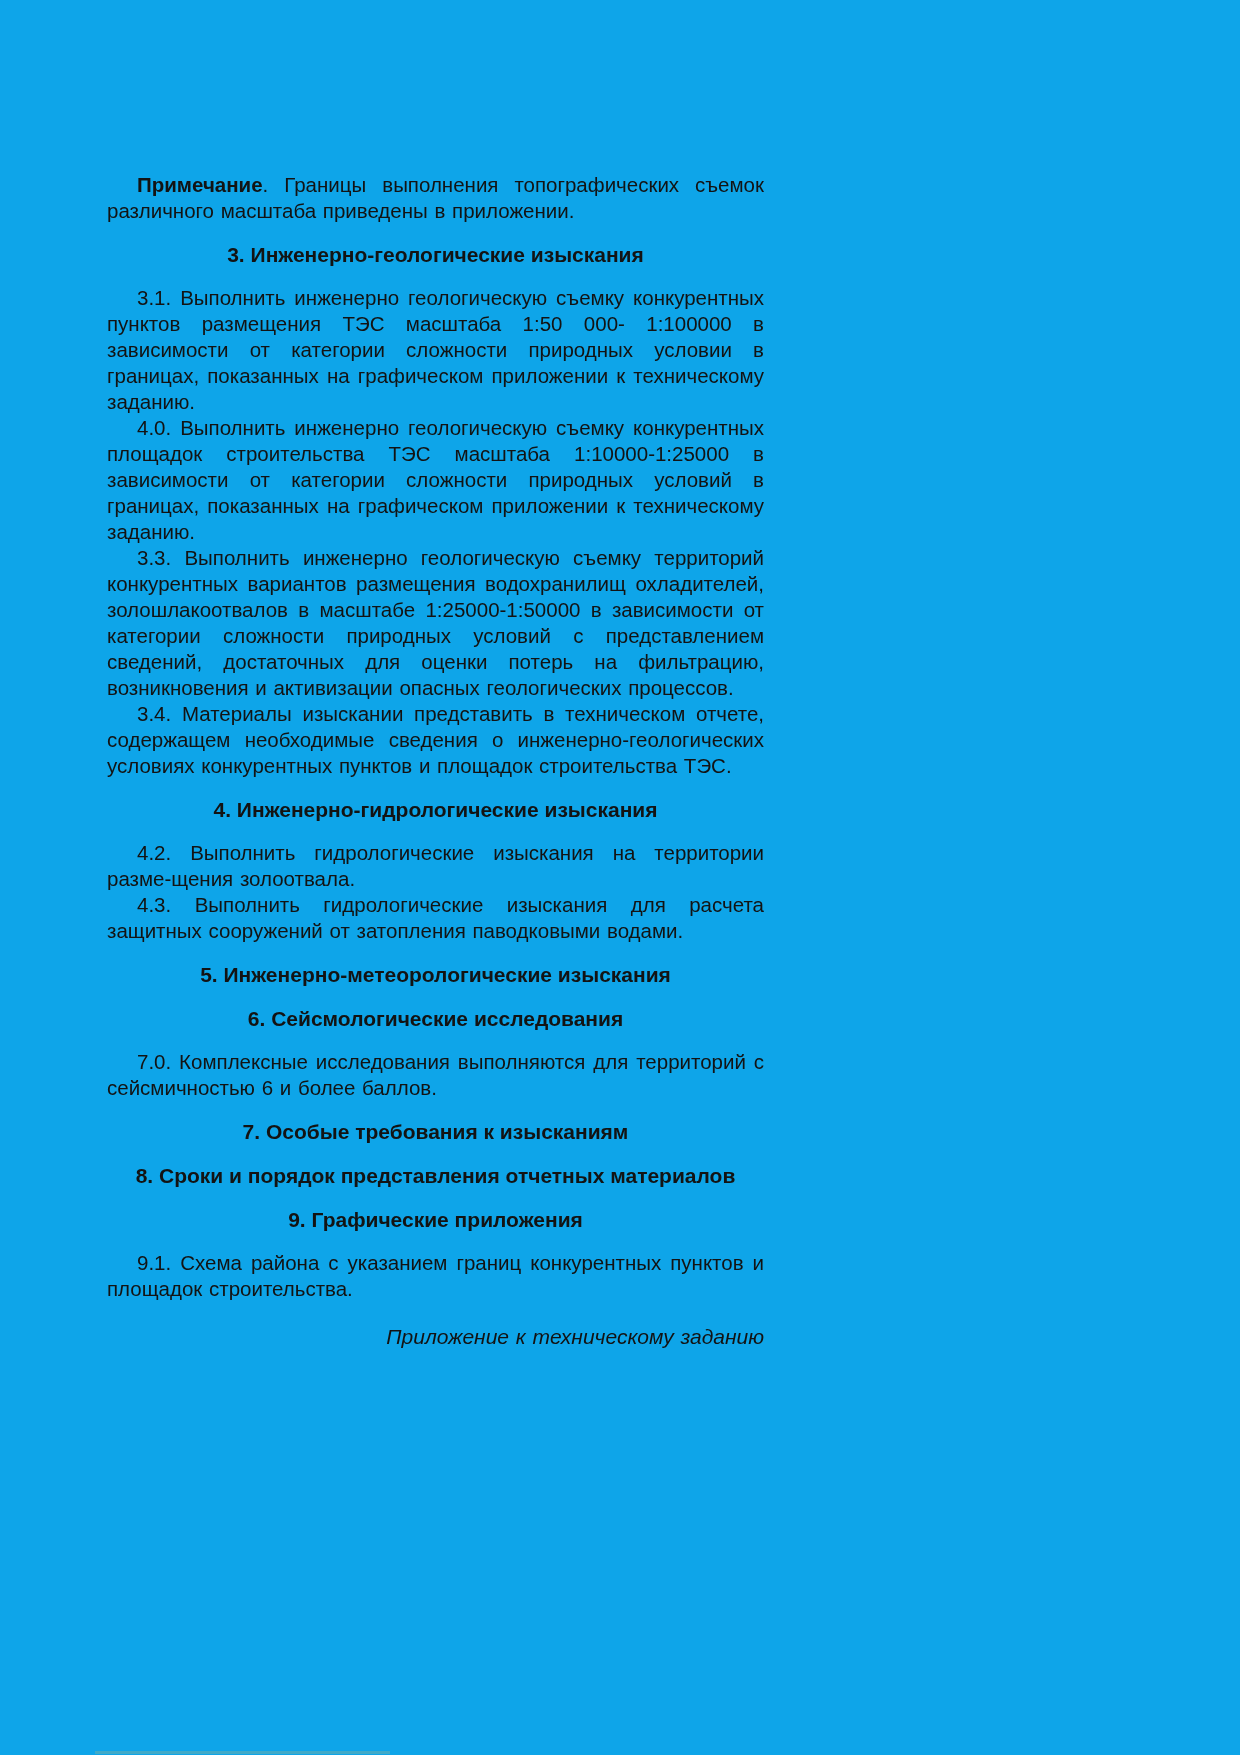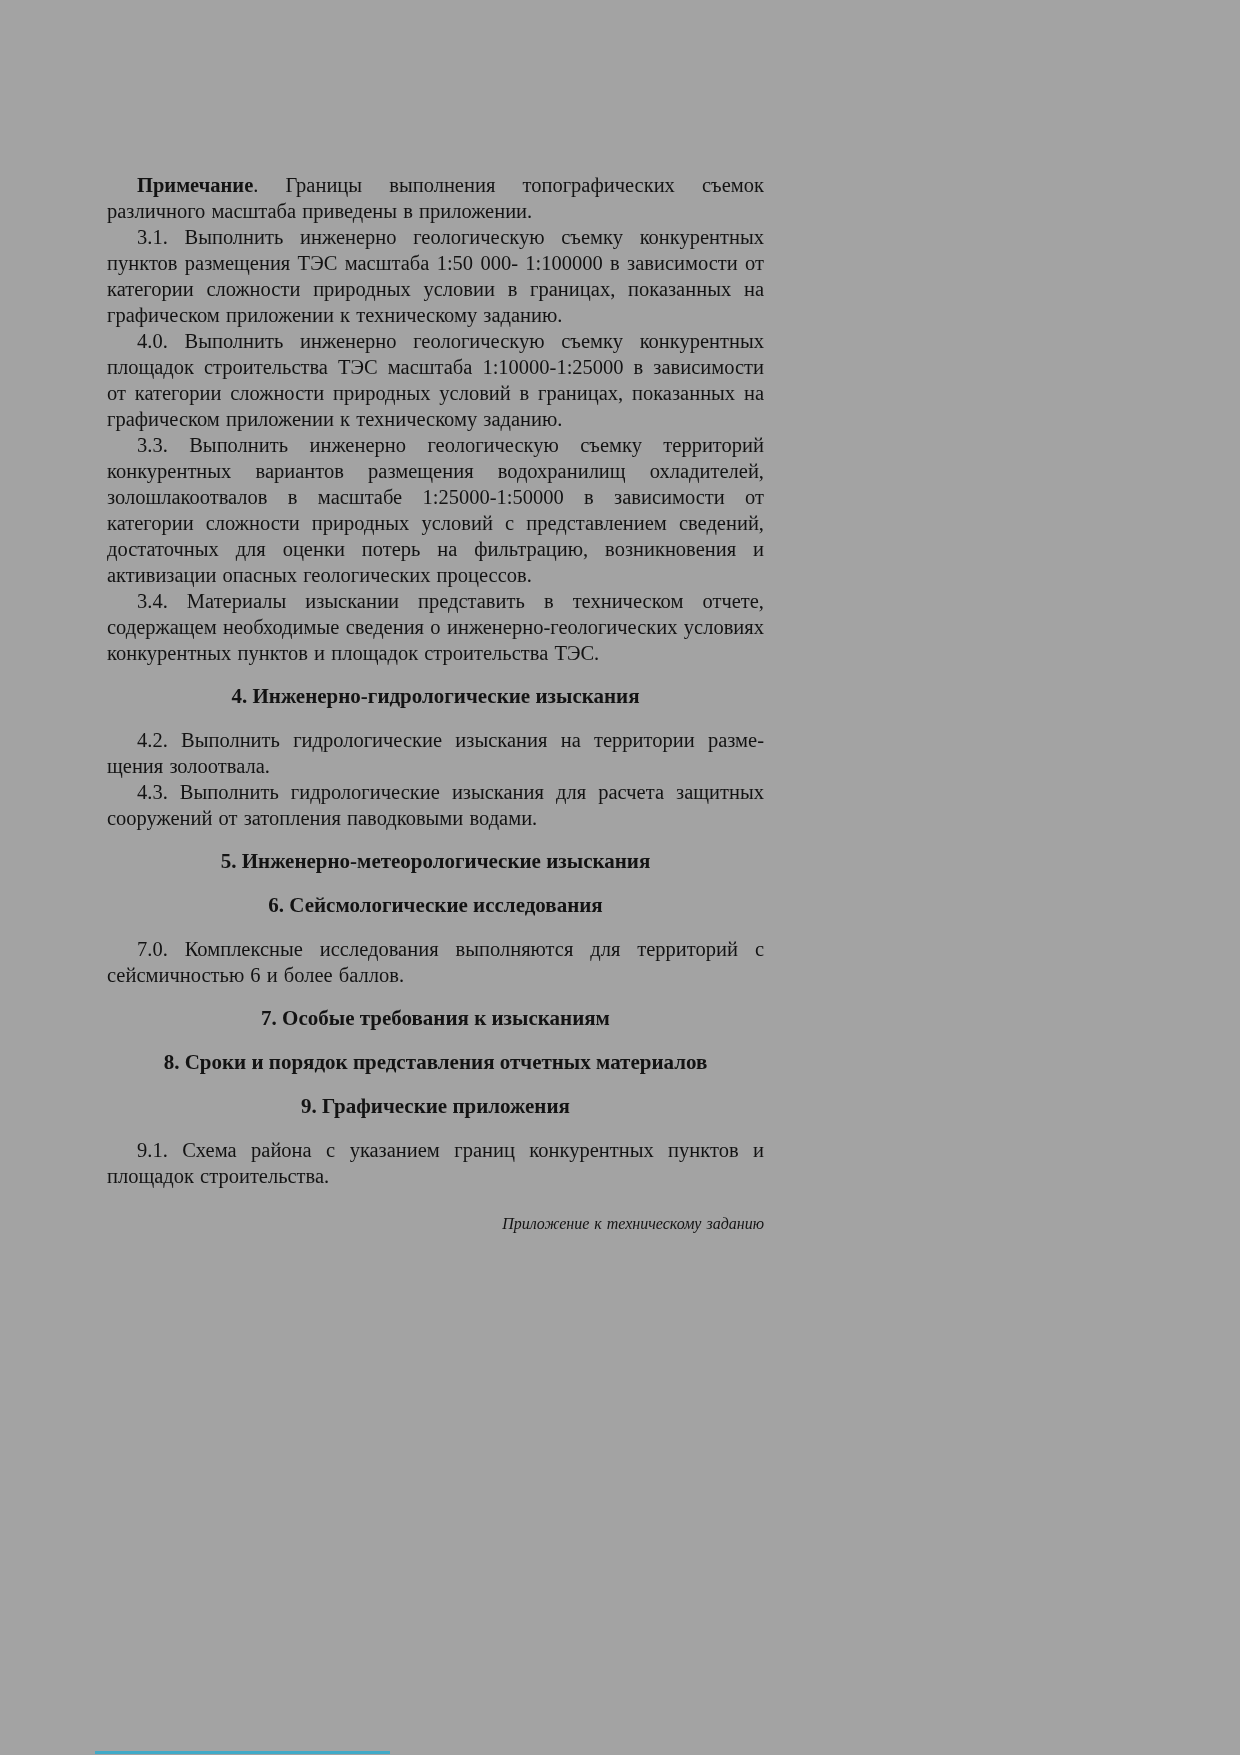--- a/index.html
+++ b/index.html
@@ -4,23 +4,23 @@
 <style>
   html, body {
     margin: 0;
     padding: 0;
     background: #ffffff;
   }
   .page {
     position: relative;
     width: 1240px;
     height: 1755px;
-    background: #a3a3a3;
+    background: #0ea5e9;
     overflow: hidden;
-    font-family: Liberation Serif, serif;
+    font-family: Liberation Sans, sans-serif;
     color: #131313;
   }
   .column {
     position: absolute;
     top: 0;
     left: 107px;
     width: 657px;
     padding-top: 172px;
   }
   .para {
@@ -39,21 +39,21 @@
     text-align: center;
     font-weight: bold;
     font-size: 21px;
     line-height: 27px;
     text-indent: 0;
   }
   .appendix-note {
     margin: 22px 0;
     text-align: right;
     font-style: italic;
-    font-size: 16px;
+    font-size: 21px;
     line-height: 26px;
     text-indent: 0;
   }
   .doc-title {
     margin: 14px auto 0;
     max-width: 575px;
     text-align: center;
     font-weight: bold;
     font-size: 21px;
     line-height: 28px;
@@ -68,20 +68,21 @@
   }
 </style>
 </head>
 <body>
 
 <div class="page">
   <div class="column">
 
     <p class="para note"><span class="note-label">Примечание</span><span>. Границы выполнения топографических съемок различного масштаба приведены в приложении.</span></p>
 
+    <p class="heading">3. Инженерно-геологические изыскания</p>
 
     <p class="para">3.1. Выполнить инженерно геологическую съемку конкурентных пунктов размещения ТЭС масштаба 1:50 000- 1:100000 в зависимости от категории сложности природных условии в границах, показанных на графическом приложении к техническому заданию.</p>
     <p class="para">4.0. Выполнить инженерно геологическую съемку конкурентных площадок строительства ТЭС масштаба 1:10000-1:25000 в зависимости от категории сложности природных условий в границах, показанных на графическом приложении к техническому заданию.</p>
     <p class="para">3.3. Выполнить инженерно геологическую съемку территорий конкурентных вариантов размещения водохранилищ охладителей, золошлакоотвалов в масштабе 1:25000-1:50000 в зависимости от категории сложности природных условий с представлением сведений, достаточных для оценки потерь на фильтрацию, возникновения и активизации опасных геологических процессов.</p>
     <p class="para">3.4. Материалы изыскании представить в техническом отчете, содержащем необходимые сведения о инженерно-геологических условиях конкурентных пунктов и площадок строительства ТЭС.</p>
 
     <p class="heading">4. Инженерно-гидрологические изыскания</p>
 
     <p class="para">4.2. Выполнить гидрологические изыскания на территории разме-щения золоотвала.</p>
     <p class="para">4.3. Выполнить гидрологические изыскания для расчета защитных сооружений от затопления паводковыми водами.</p>

